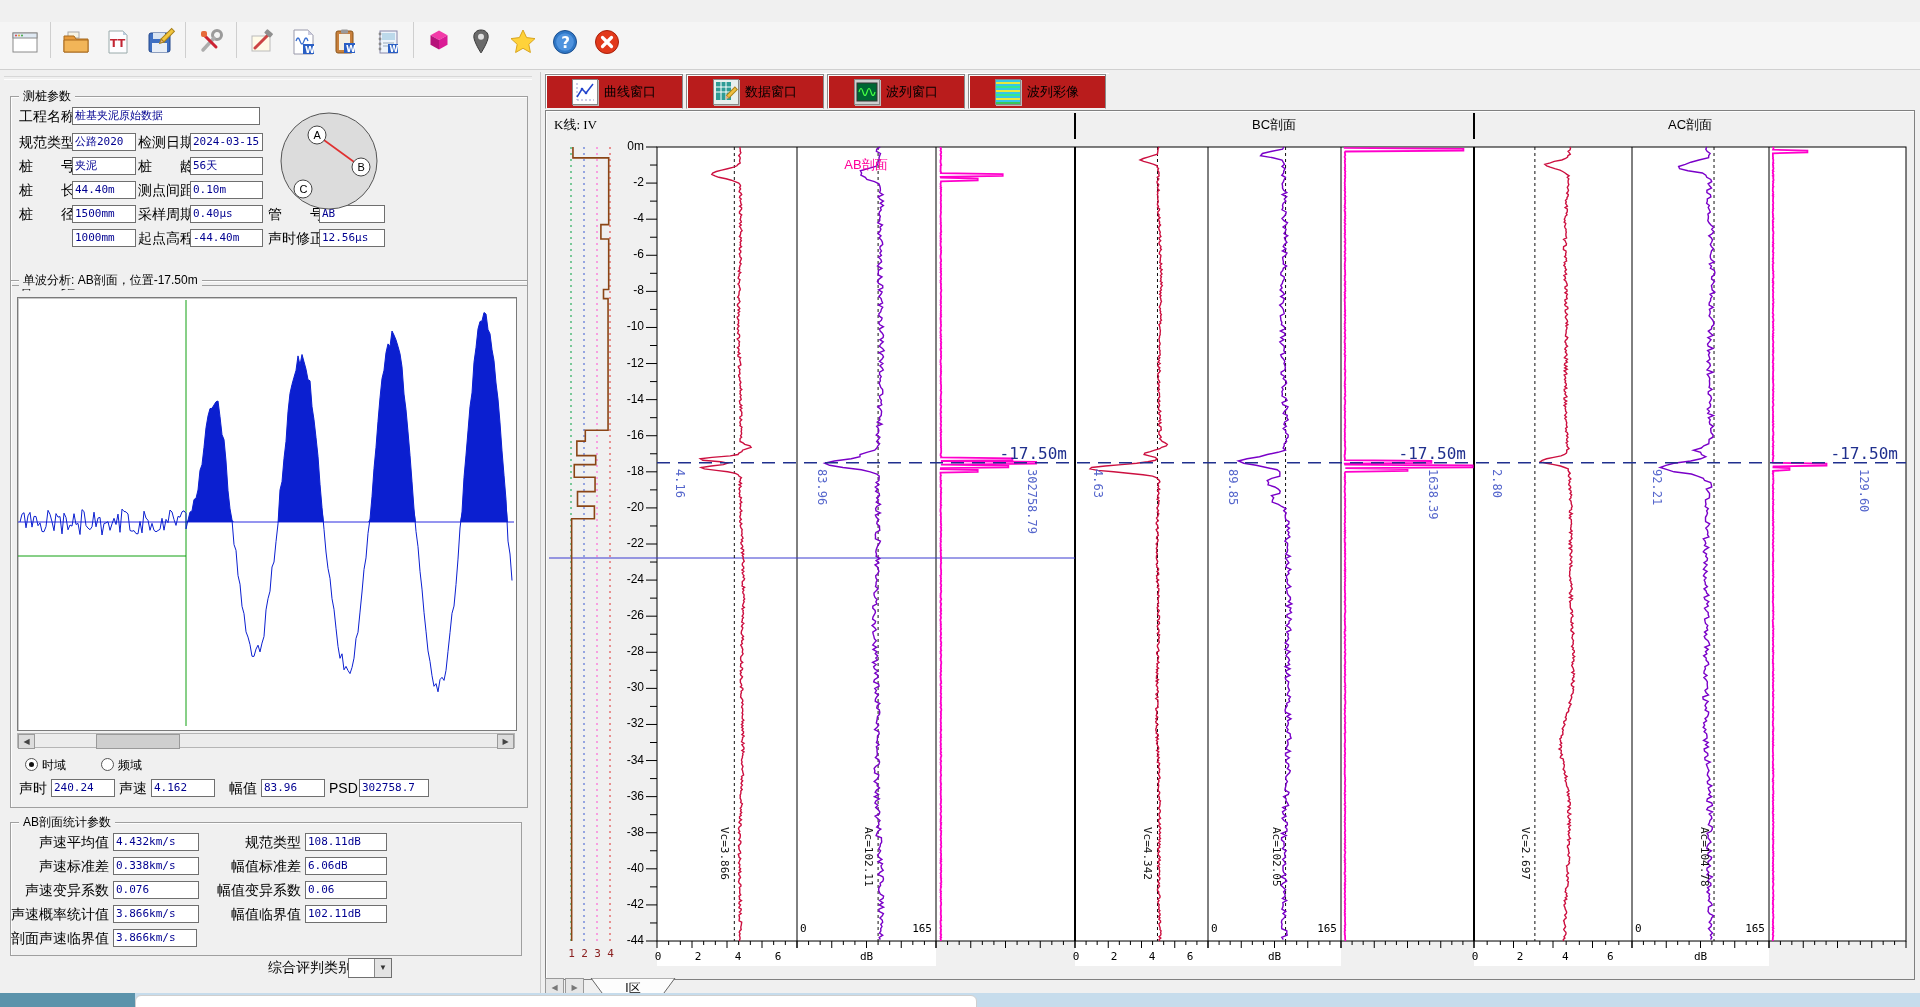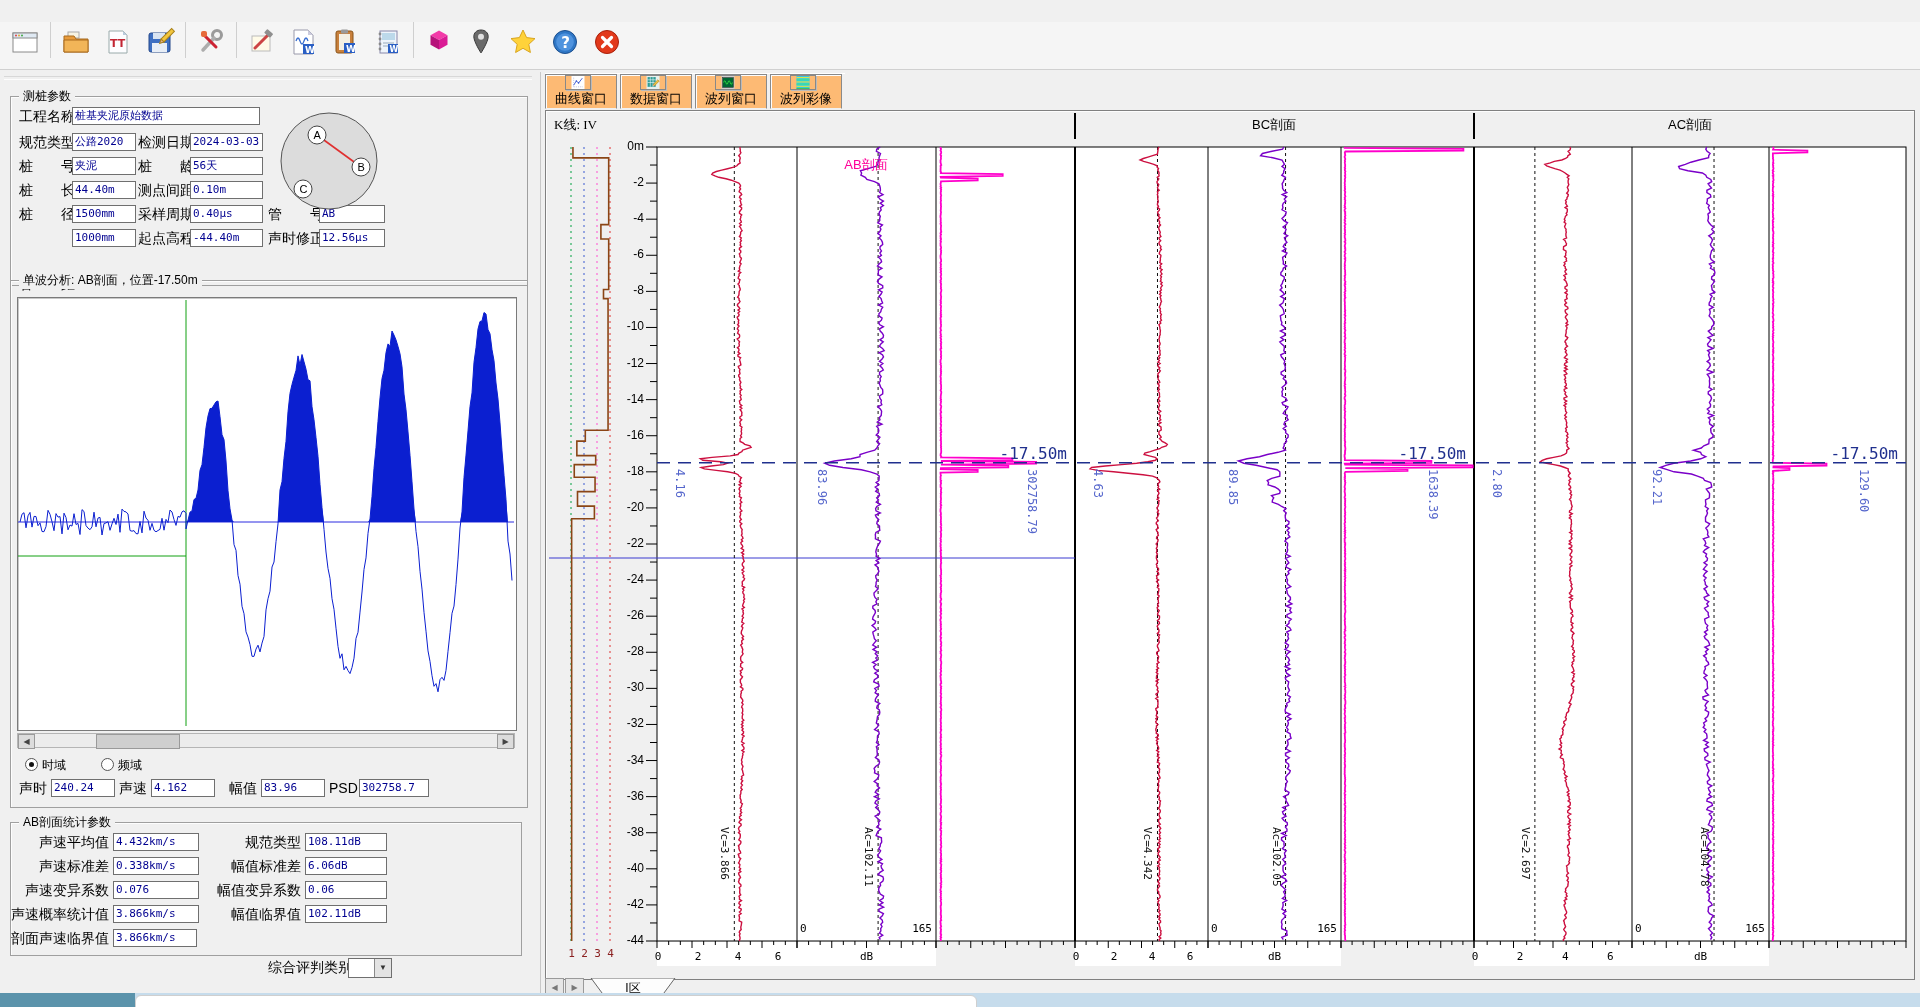--- a/index.html
+++ b/index.html
@@ -26,21 +26,21 @@
   .radio.checked .rdot::after{content:"";position:absolute;left:3px;top:3px;width:5px;height:5px;border-radius:50%;background:#111;}
   #wavebox{position:absolute;left:6px;top:16px;width:498px;height:432px;background:#fff;border:1px solid #7a7a7a;box-shadow:inset 1px 1px 0 #c8c8c8;}
   #sbar{position:absolute;left:6px;top:452px;width:498px;height:15px;background:#ececec;border:1px solid #b5b5b5;box-sizing:border-box;}
   .sarr{position:absolute;top:0;width:15px;height:13px;background:#dcdcdc;border:1px solid #9a9a9a;font-size:8px;line-height:13px;text-align:center;color:#444;}
   #sthumb{position:absolute;left:78px;top:0;width:82px;height:13px;background:#cfcfcf;border:1px solid #9a9a9a;}
   .combo{position:absolute;height:18px;background:#fff;border:1px solid #6f6f6f;}
   .combo .cbtn{position:absolute;right:0;top:0;width:16px;height:100%;background:#e3e3e3;border-left:1px solid #8a8a8a;font-size:8px;text-align:center;line-height:18px;color:#333;}
   
   #right-panel{position:absolute;left:540px;top:72px;width:1380px;height:935px;}
   #tabs{position:absolute;left:5px;top:1px;height:35px;display:flex;border-top:1px solid #fff;}
-  .tab{height:33px;border:1px solid #8a8a8a;border-bottom-color:#f0f0f0;background:#fdba74;display:flex;align-items:center;padding:0 9px;margin-right:3px;box-shadow:inset 1px 1px 0 #fdfdfd;flex-direction:column;}
+  .tab{height:33px;border:1px solid #8a8a8a;border-bottom-color:#f0f0f0;background:#b91c1c;display:flex;align-items:center;padding:0 26px;margin-right:3px;box-shadow:inset 1px 1px 0 #fdfdfd;}
   .tab .ticon{margin-right:6px;border:1px solid #888;box-shadow:1px 1px 0 #bbb;}
   .tab span{font-size:13px;color:#000;}
   #chart-container{position:absolute;left:5px;top:38px;width:1368px;height:868px;background:#f0f0f0;border:1px solid #808080;box-shadow:inset 1px 1px 0 #fdfdfd;}
   #csvg{position:absolute;left:0;top:0;z-index:2;}
   .strip{position:absolute;background:#fff;height:24px;top:831px;z-index:1;}
   .clab{position:absolute;z-index:3;font-size:11px;color:#000;pointer-events:none;white-space:nowrap;font-family:"DejaVu Sans Mono",monospace;}
   .vlab{position:absolute;z-index:3;writing-mode:vertical-rl;font-size:12px;color:#5566cc;font-family:"DejaVu Sans Mono",monospace;pointer-events:none;}
   .vclab{position:absolute;z-index:3;writing-mode:vertical-rl;font-size:11px;color:#111;font-family:"DejaVu Sans Mono",monospace;pointer-events:none;}
   .ptitle{position:absolute;top:5px;z-index:3;font-size:13px;text-align:center;width:120px;pointer-events:none;}
   .mlab{position:absolute;z-index:3;font-size:16px;color:#20308e;text-align:right;width:72px;font-family:"DejaVu Sans Mono",monospace;pointer-events:none;}
@@ -180,21 +180,21 @@
   <div id="left-panel">
     <div class="etch"></div>
 
     <div class="grp" style="left:10px;top:24px;width:516px;height:188px;">
       <span class="legend">测桩参数</span>
       <span class="lbl" style="left:8px;top:10px;width:52px;">工程名称</span>
       <span class="fld" style="left:61px;top:10px;width:182px;">桩基夹泥原始数据</span>
       <span class="lbl" style="left:8px;top:36px;width:52px;">规范类型</span>
       <span class="fld" style="left:61px;top:36px;width:58px;">公路2020</span>
       <span class="lbl" style="left:127px;top:36px;width:52px;">检测日期</span>
-      <span class="fld" style="left:179px;top:36px;width:67px;">2024-03-03</span>
+      <span class="fld" style="left:179px;top:36px;width:67px;">2024-03-15</span>
       <span class="lbl" style="left:8px;top:60px;width:52px;">桩　　号</span>
       <span class="fld" style="left:61px;top:60px;width:58px;">夹泥</span>
       <span class="lbl" style="left:127px;top:60px;width:52px;">桩　　龄</span>
       <span class="fld" style="left:179px;top:60px;width:67px;">56天</span>
       <span class="lbl" style="left:8px;top:84px;width:52px;">桩　　长</span>
       <span class="fld" style="left:61px;top:84px;width:58px;">44.40m</span>
       <span class="lbl" style="left:127px;top:84px;width:52px;">测点间距</span>
       <span class="fld" style="left:179px;top:84px;width:67px;">0.10m</span>
       <span class="lbl" style="left:8px;top:108px;width:52px;">桩　　径</span>
       <span class="fld" style="left:61px;top:108px;width:58px;">1500mm</span>

